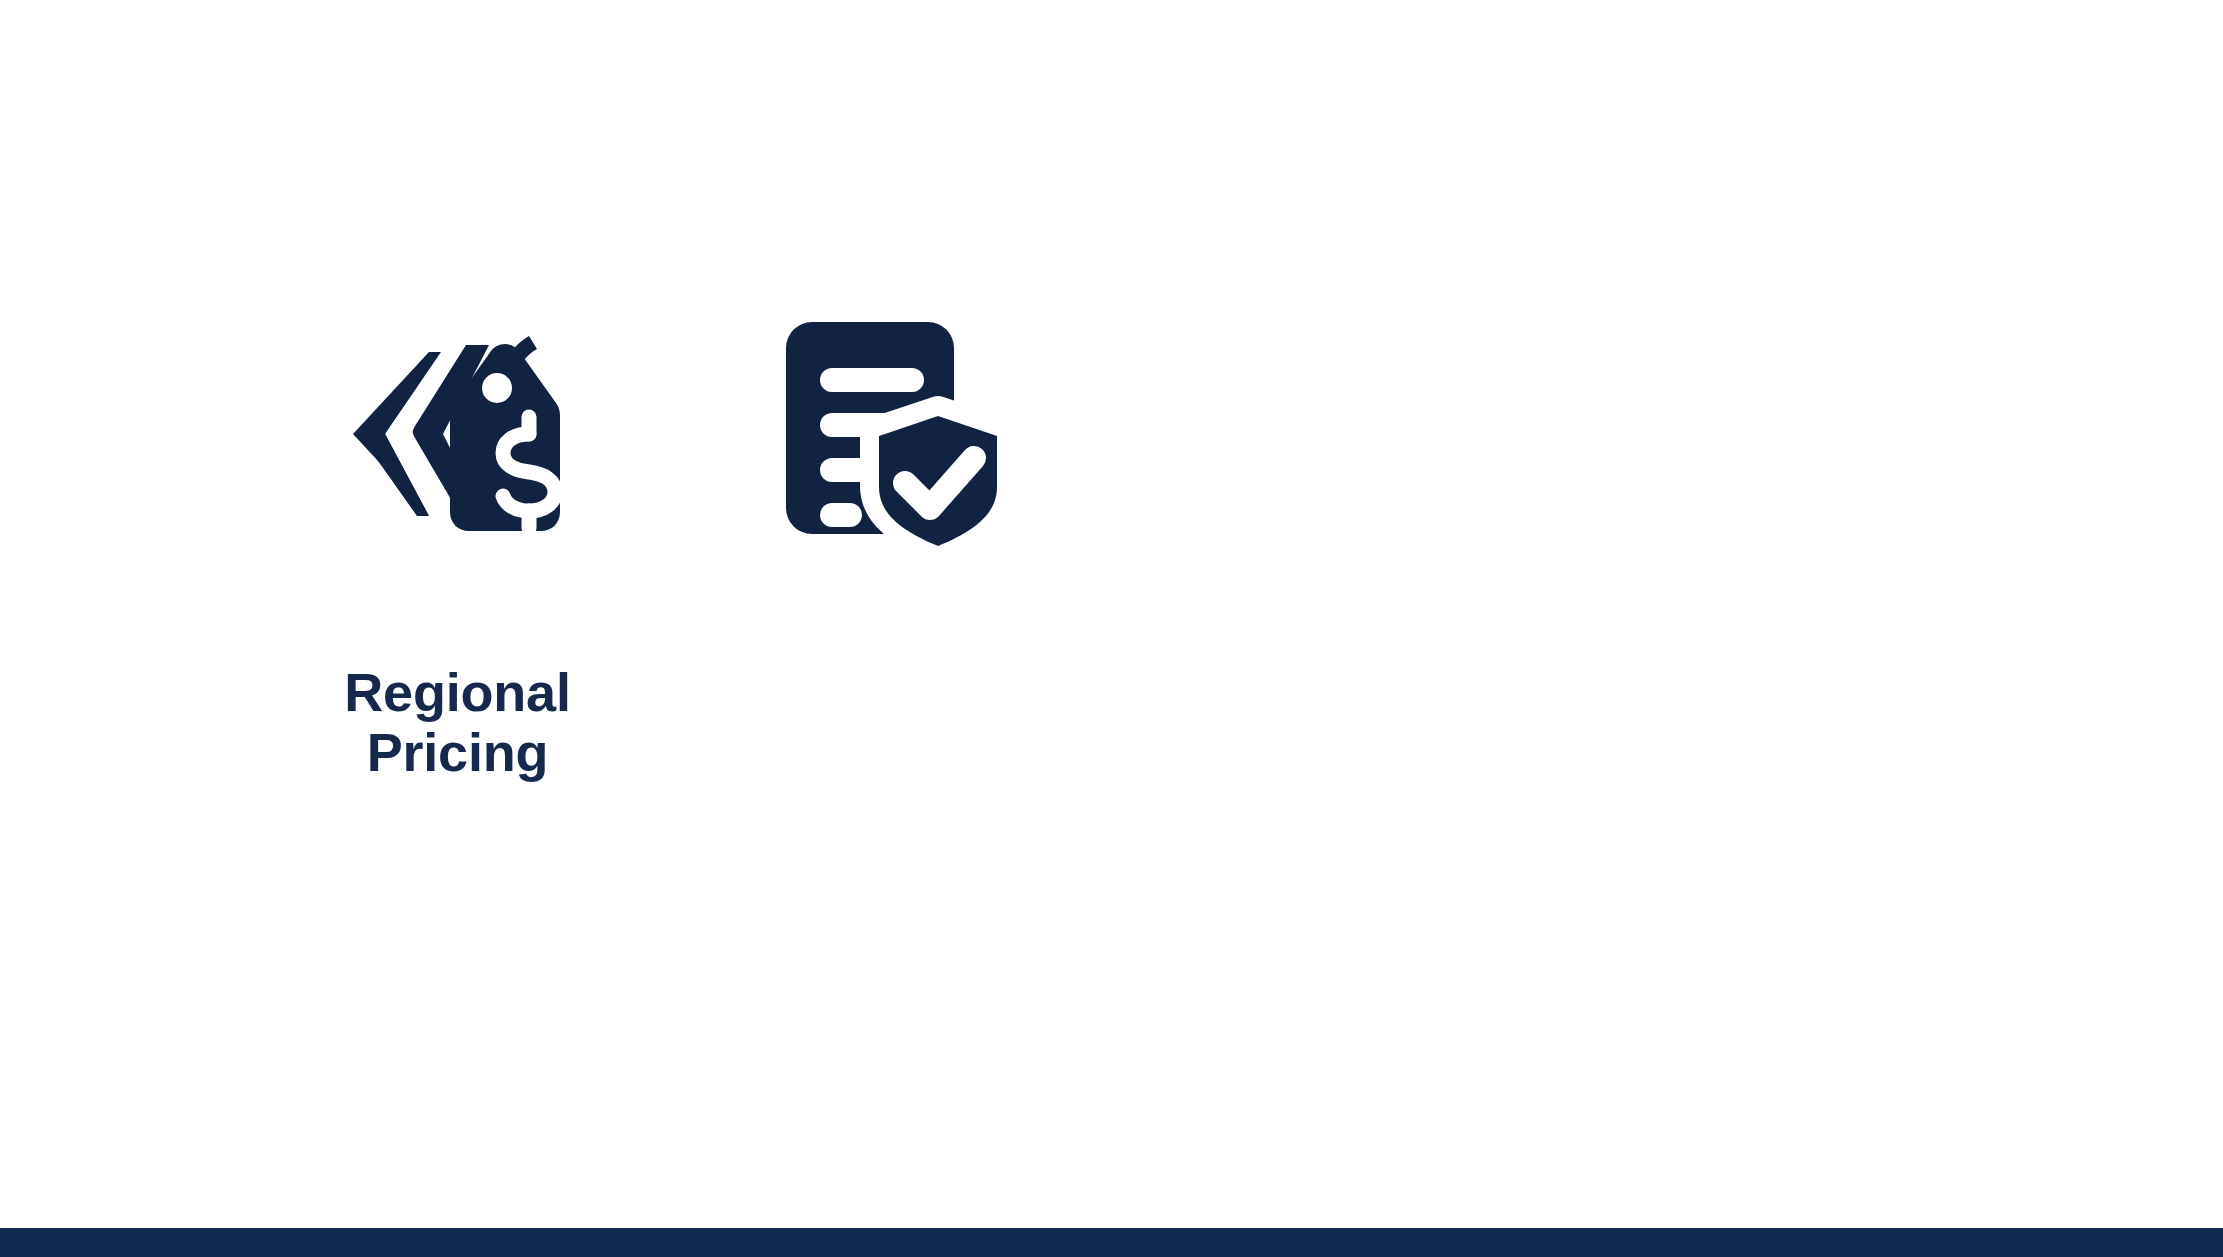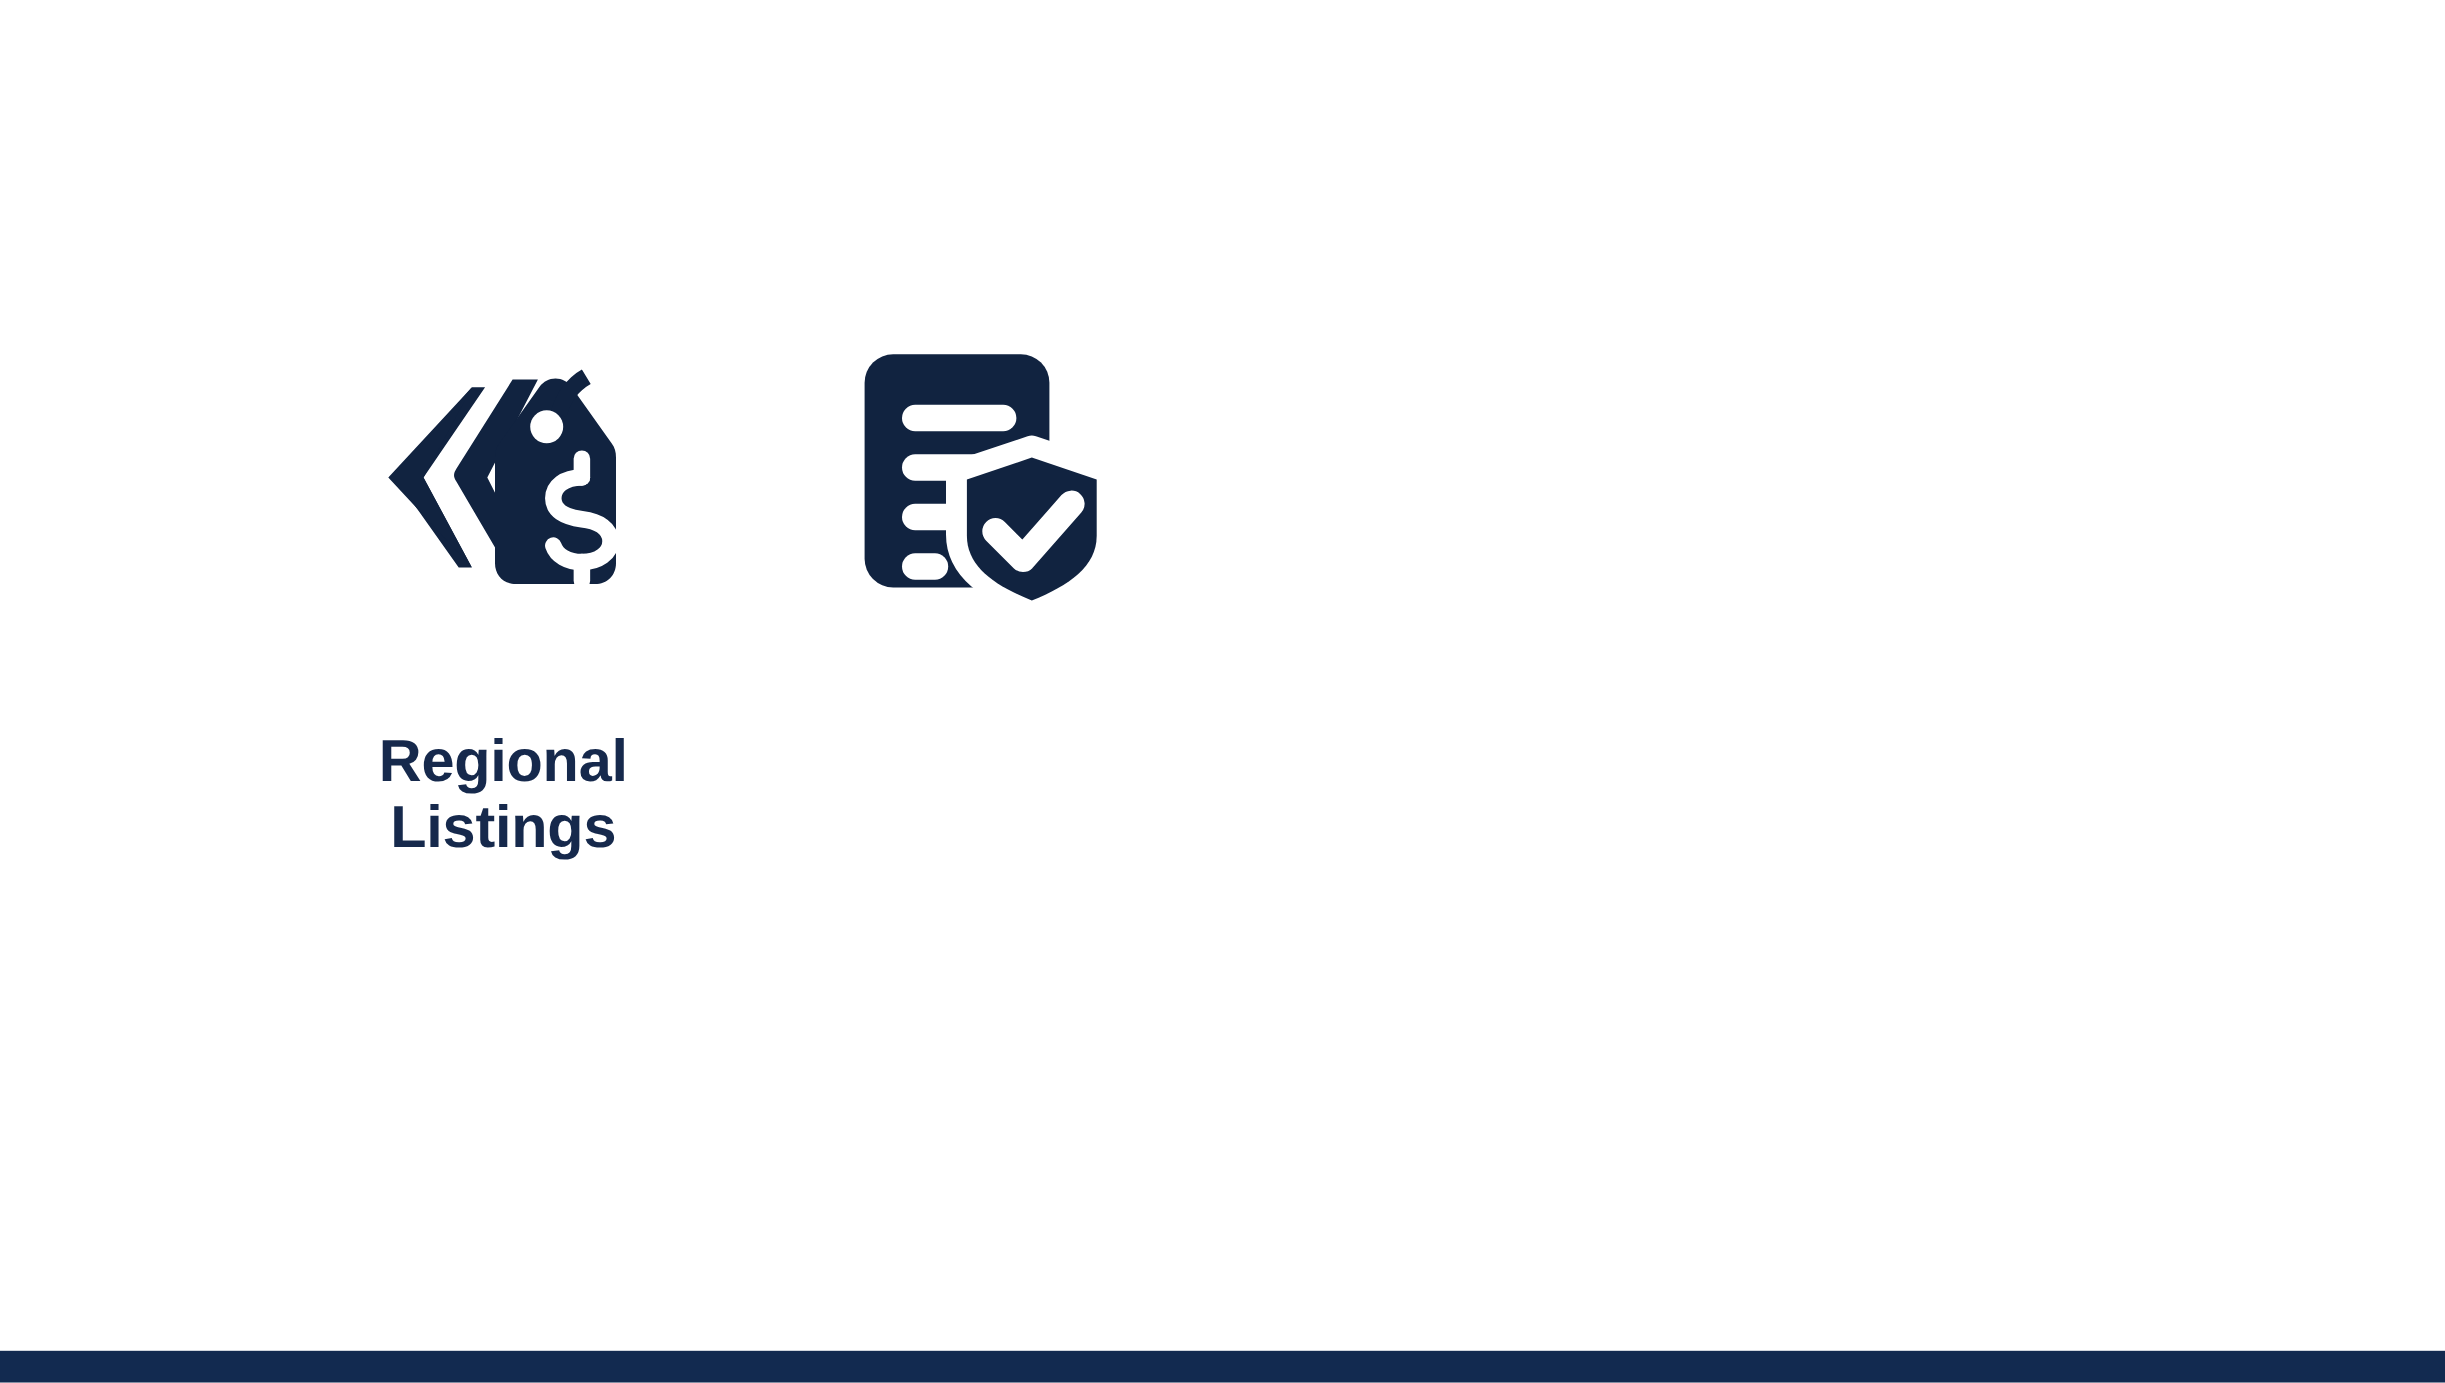--- a/index.html
+++ b/index.html
@@ -121,21 +121,21 @@
                      C170 164 180 170 196 172
                      C212 174 222 181 222 192
                      C222 203 211 211 196 211
                      C183 211 173 205 170 196"></path>
             <line x1="196" y1="117" x2="196" y2="134"></line>
             <line x1="196" y1="211" x2="196" y2="228"></line>
           </g>
         </svg>
       </div>
       <div class="feature-label">Regional
-Listings</div>
+Pricing</div>
     </div>
 
     <div class="feature-item">
       <div class="feature-icon">
         <svg viewBox="0 0 250 250" xmlns="http://www.w3.org/2000/svg" aria-hidden="true">
           <defs>
             <mask id="doc-mask">
               <rect x="0" y="0" width="250" height="250" fill="#ffffff"></rect>
               <path d="M170 108
                        L236 130

